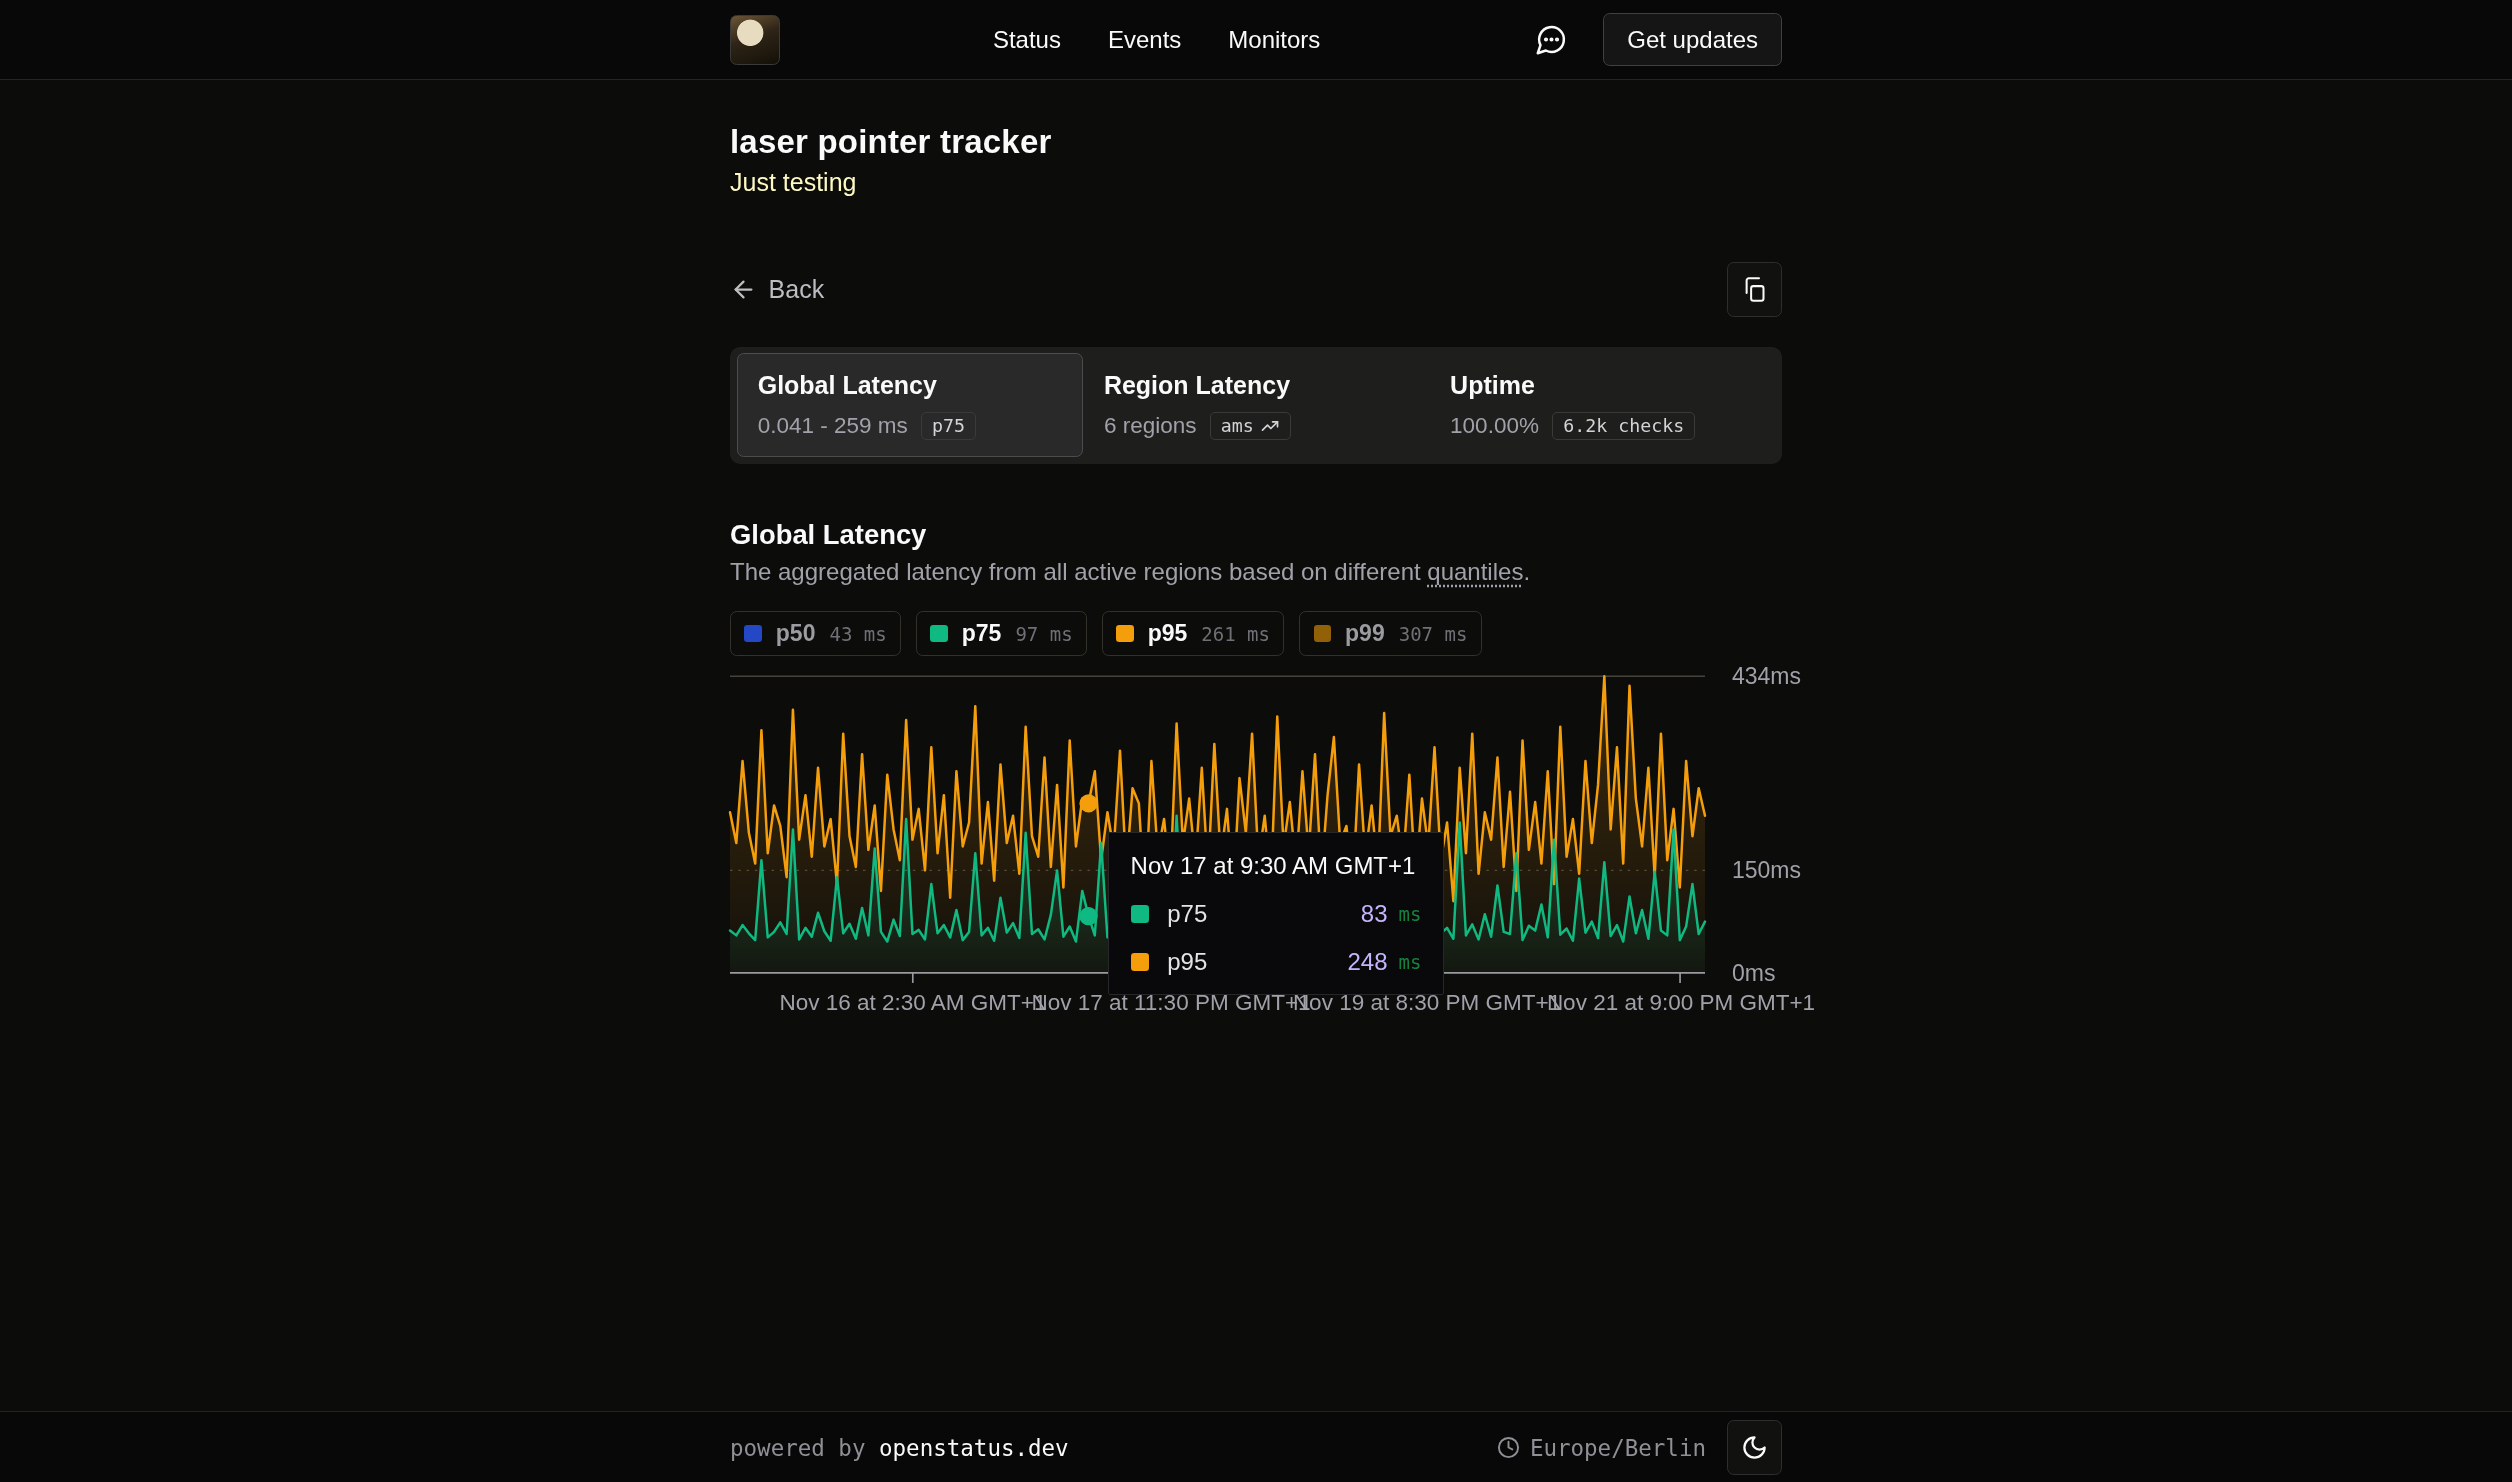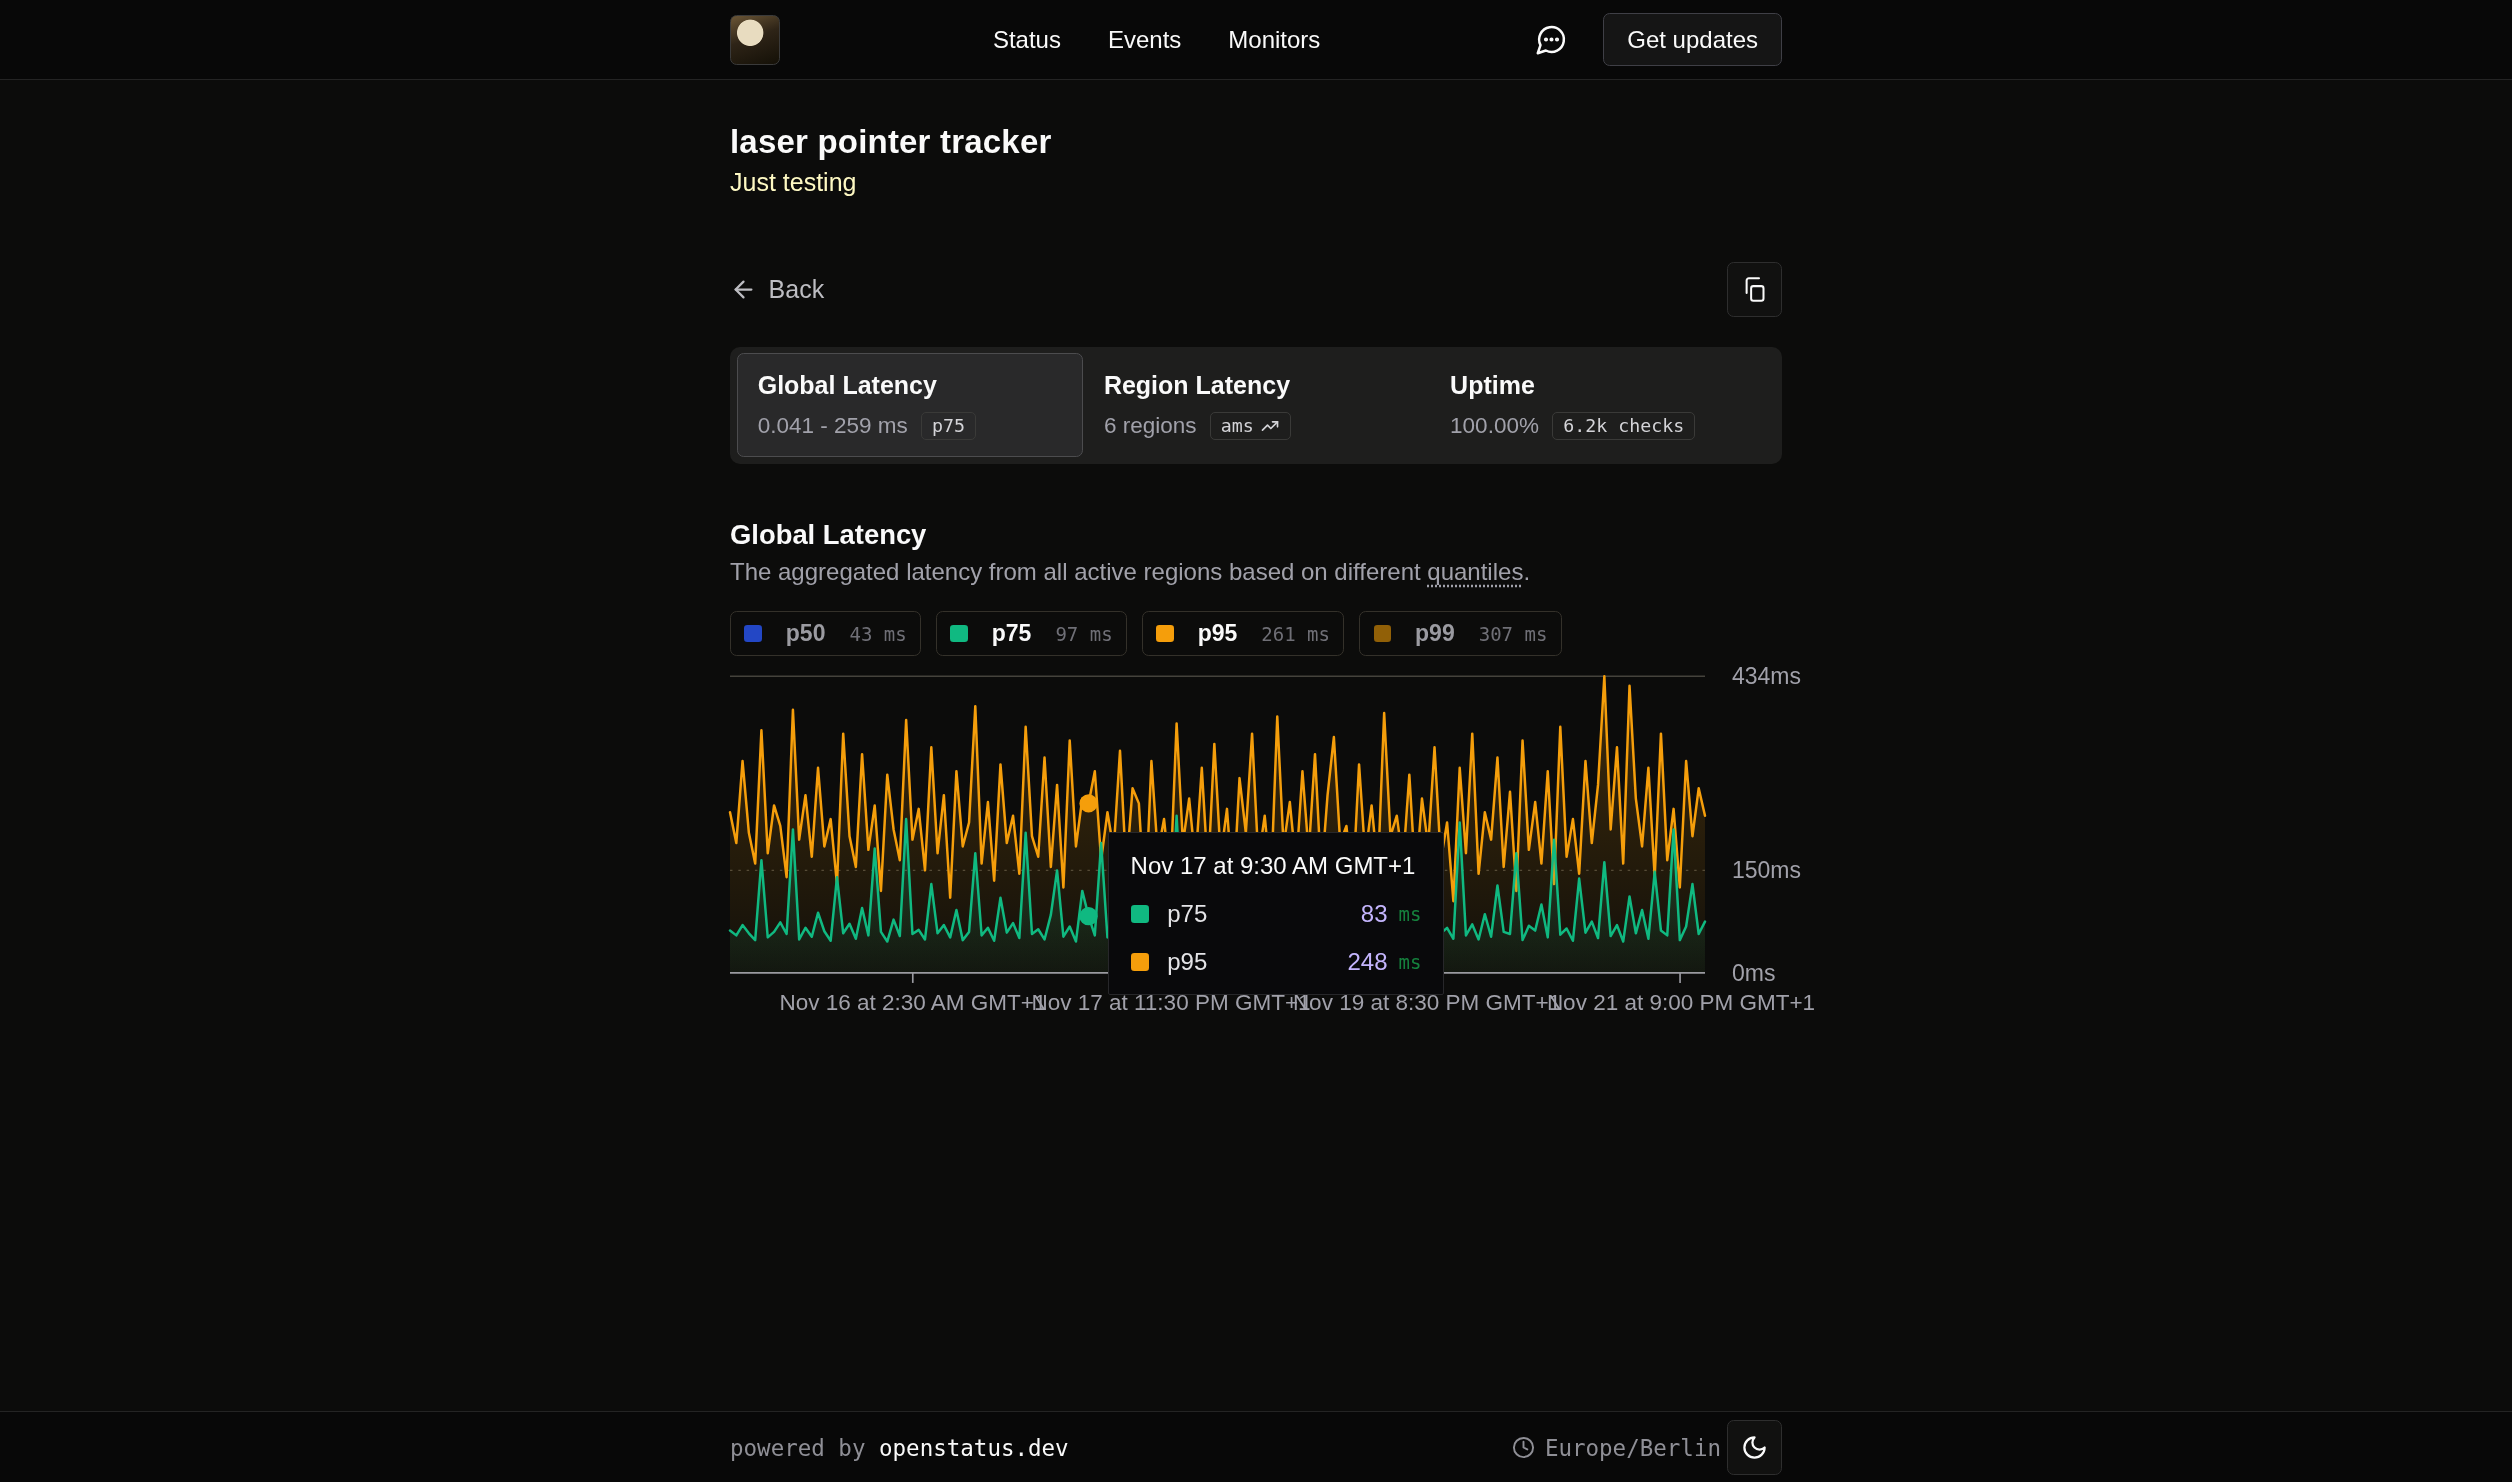--- a/index.html
+++ b/index.html
@@ -45,21 +45,21 @@
   .pill { border:1.7px solid #3a3a38; border-radius:5px; padding:2.5px 10px;
     font-family:"DejaVu Sans Mono", monospace; font-size:18.3px; color:#d4d4d8;
     display:inline-flex; align-items:center; gap:6.7px; }
 
   .section-head { margin-top:55px; }
   .section-head h2 { font-size:27.4px; font-weight:600; }
   .section-head p { font-size:24px; color:#a1a1aa; margin-top:7px; }
   .section-head p .dotted { text-decoration:underline dotted; text-underline-offset:5px; cursor:pointer; }
 
   .legend { margin-top:25px; display:flex; gap:15px; }
-  .legend-item { display:flex; align-items:center; gap:24px; border:1.7px solid #34312a;
+  .legend-item { display:flex; align-items:center; gap:14px; border:1.7px solid #34312a;
     border-radius:6.7px; padding:8.3px 13.3px; background:transparent; cursor:pointer; }
   .legend-item .sq { width:17.5px; height:17.5px; border-radius:3.3px; }
   .legend-item .lbl { font-size:23px; font-weight:600; color:#fafafa; }
   .legend-item.dim .lbl { color:#9b9ba1; font-weight:600; }
   .legend-item .val { font-family:"DejaVu Sans Mono", monospace; font-size:19px; color:#6f6f76; }
 
   
   .chart-wrap { position:relative; margin-top:20px; height:349px; }
   .chart-svg { position:absolute; left:0; top:0; overflow:visible; }
   .ylab { position:absolute; left:1002px; font-size:23px; color:#a1a1aa;text-align:center; }
@@ -72,21 +72,21 @@
   .tt-row .sq { width:18.3px; height:18.3px; border-radius:3.3px; margin-right:18.3px; }
   .tt-row .tt-lbl { color:#e4e4e7; }
   .tt-row .tt-val { margin-left:auto; color:#c4b5fd; }
   .tt-row .tt-unit { font-family:"DejaVu Sans Mono", monospace; color:#15803d; font-size:19px; margin-left:11px; }
 
   
   footer { height:72px; background:#080808; border-top:1.7px solid #242424; margin-top:auto; }
   .ftr-row { height:100%; display:flex; align-items:center; justify-content:space-between; }
   .powered { font-family:"DejaVu Sans Mono", monospace; font-size:22.5px; color:#8f8f96; }
   .powered a { color:#fafafa; text-decoration:none; }
-  .ftr-right { display:flex; align-items:center; gap:6px; }
+  .ftr-right { display:flex; align-items:center; gap:21px; }
   .tz { display:flex; align-items:center; gap:10px; font-family:"DejaVu Sans Mono", monospace;
     font-size:22.5px; color:#8f8f96; }
 </style>
 </head>
 <body>
 
 <header>
   <div class="container hdr-row">
     <div class="logo"></div>
     <nav>

